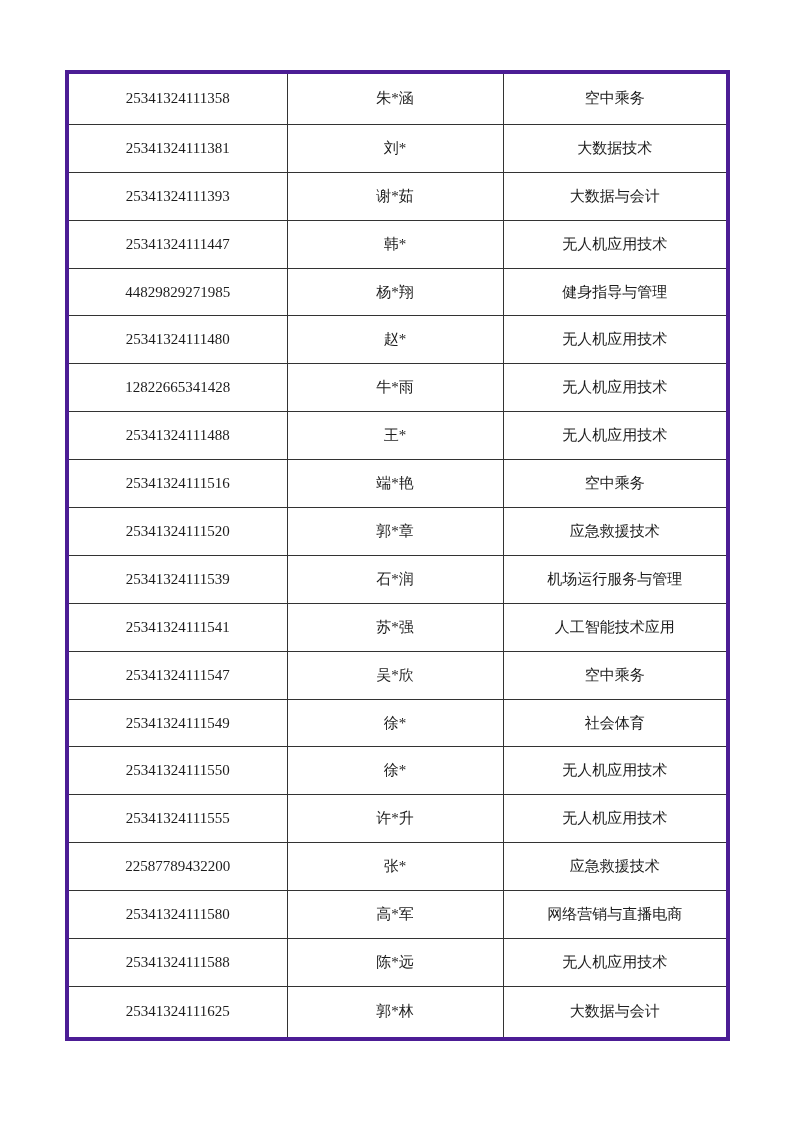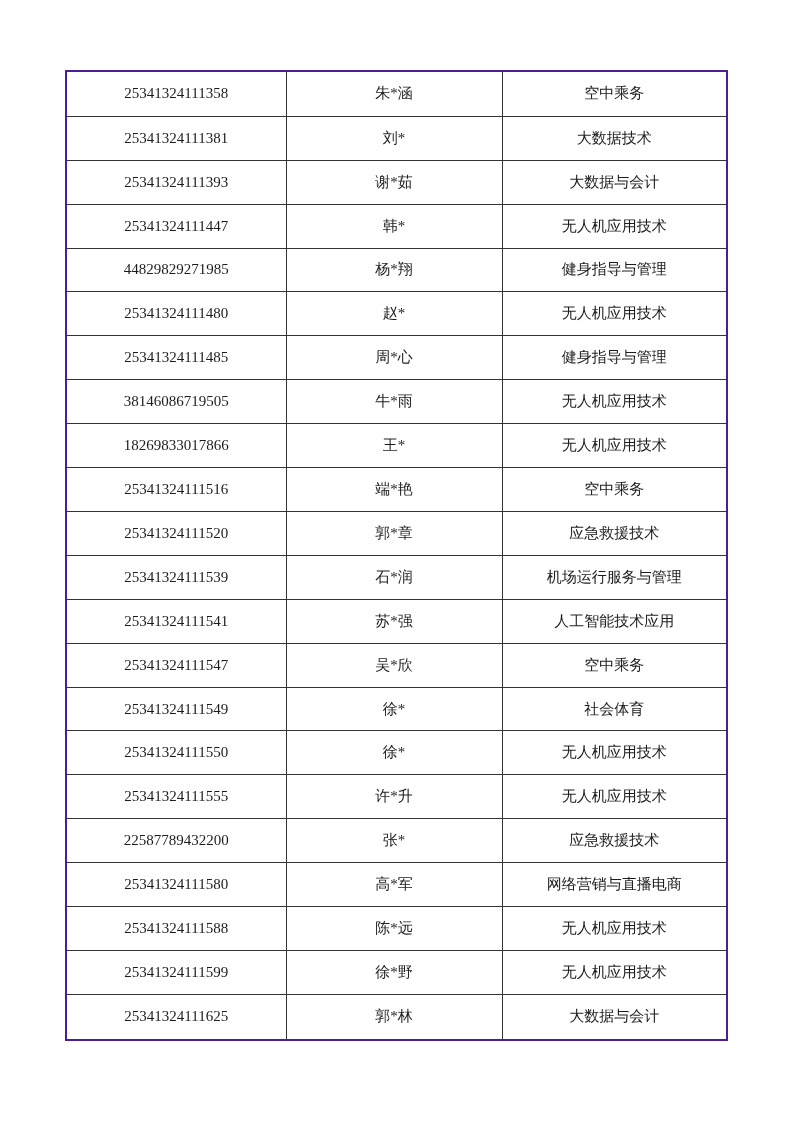--- a/index.html
+++ b/index.html
@@ -23,21 +23,21 @@
     background: #ffffff;
   }
   table.roster {
     position: absolute;
     left: 65px;
     top: 70px;
     width: 661px;
     height: 971px;
     border-collapse: collapse;
     table-layout: fixed;
-    border: 2px solid #4c1d95;
+    border: 4px solid #4c1d95;
   }
   table.roster td {
     border: 1.5px solid #333333;
     text-align: center;
     vertical-align: middle;
     padding: 0;
     font-size: 15px;
     line-height: 1;
     color: #1c1c1c;
     white-space: nowrap;
@@ -82,31 +82,26 @@
     <td>44829829271985</td>
     <td>杨*翔</td>
     <td>健身指导与管理</td>
   </tr>
         <tr>
     <td>25341324111480</td>
     <td>赵*</td>
     <td>无人机应用技术</td>
   </tr>
         <tr>
-    <td>25341324111485</td>
-    <td>周*心</td>
-    <td>健身指导与管理</td>
-  </tr>
-        <tr>
-    <td>38146086719505</td>
+    <td>12822665341428</td>
     <td>牛*雨</td>
     <td>无人机应用技术</td>
   </tr>
         <tr>
-    <td>18269833017866</td>
+    <td>25341324111488</td>
     <td>王*</td>
     <td>无人机应用技术</td>
   </tr>
         <tr>
     <td>25341324111516</td>
     <td>端*艳</td>
     <td>空中乘务</td>
   </tr>
         <tr>
     <td>25341324111520</td>
@@ -152,24 +147,19 @@
     <td>25341324111580</td>
     <td>高*军</td>
     <td>网络营销与直播电商</td>
   </tr>
         <tr>
     <td>25341324111588</td>
     <td>陈*远</td>
     <td>无人机应用技术</td>
   </tr>
         <tr>
-    <td>25341324111599</td>
-    <td>徐*野</td>
-    <td>无人机应用技术</td>
-  </tr>
-        <tr>
     <td>25341324111625</td>
     <td>郭*林</td>
     <td>大数据与会计</td>
   </tr>
       </tbody>
   </table>
 </div>
 
 </body></html>

